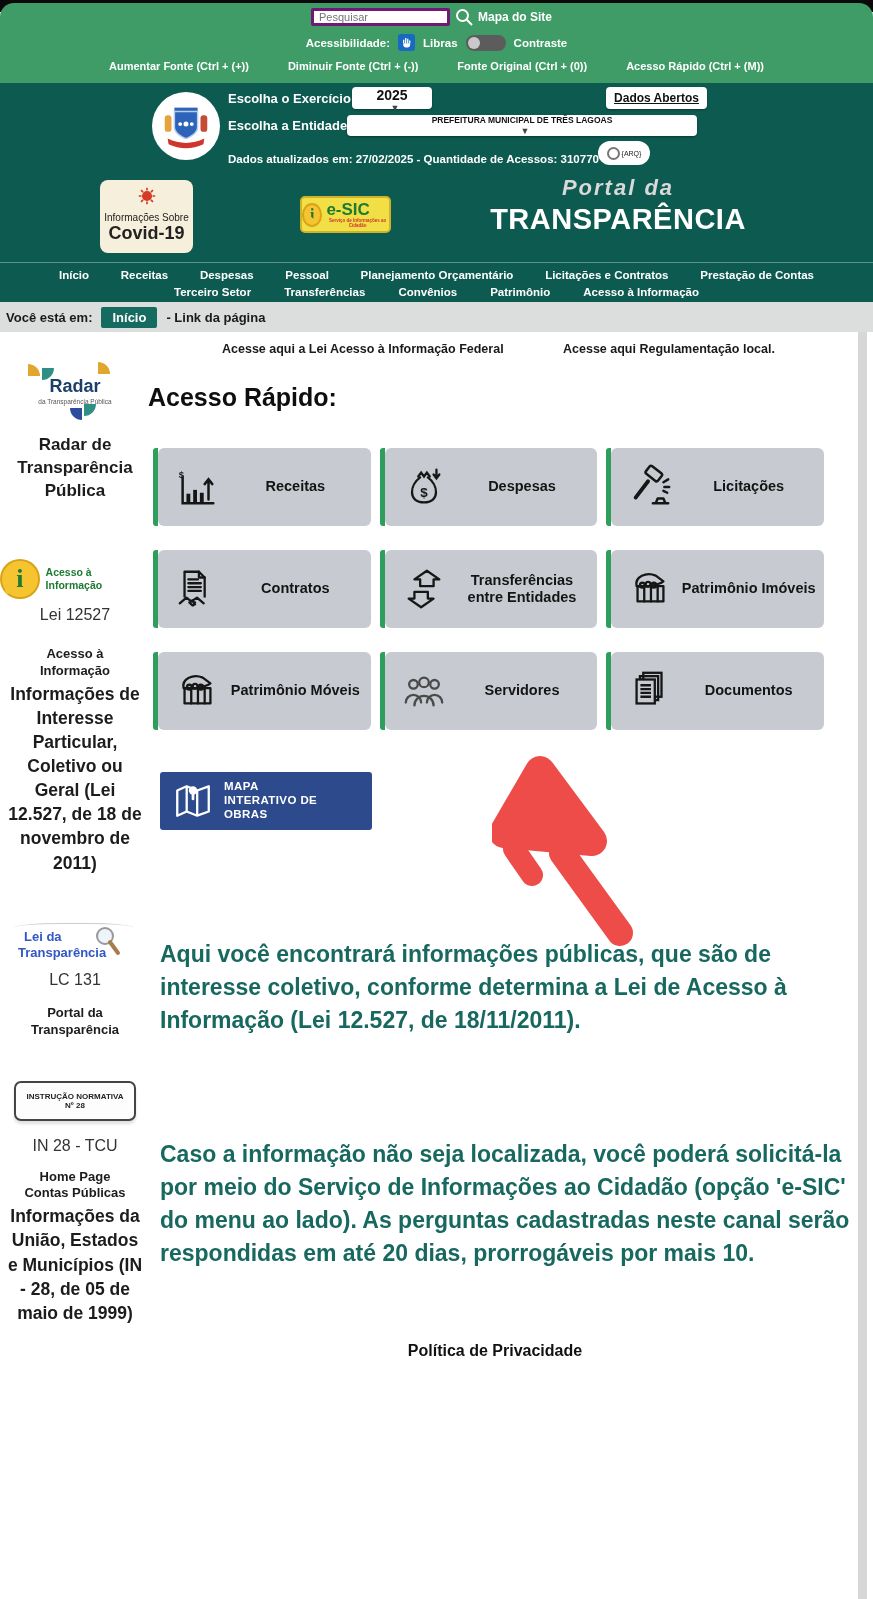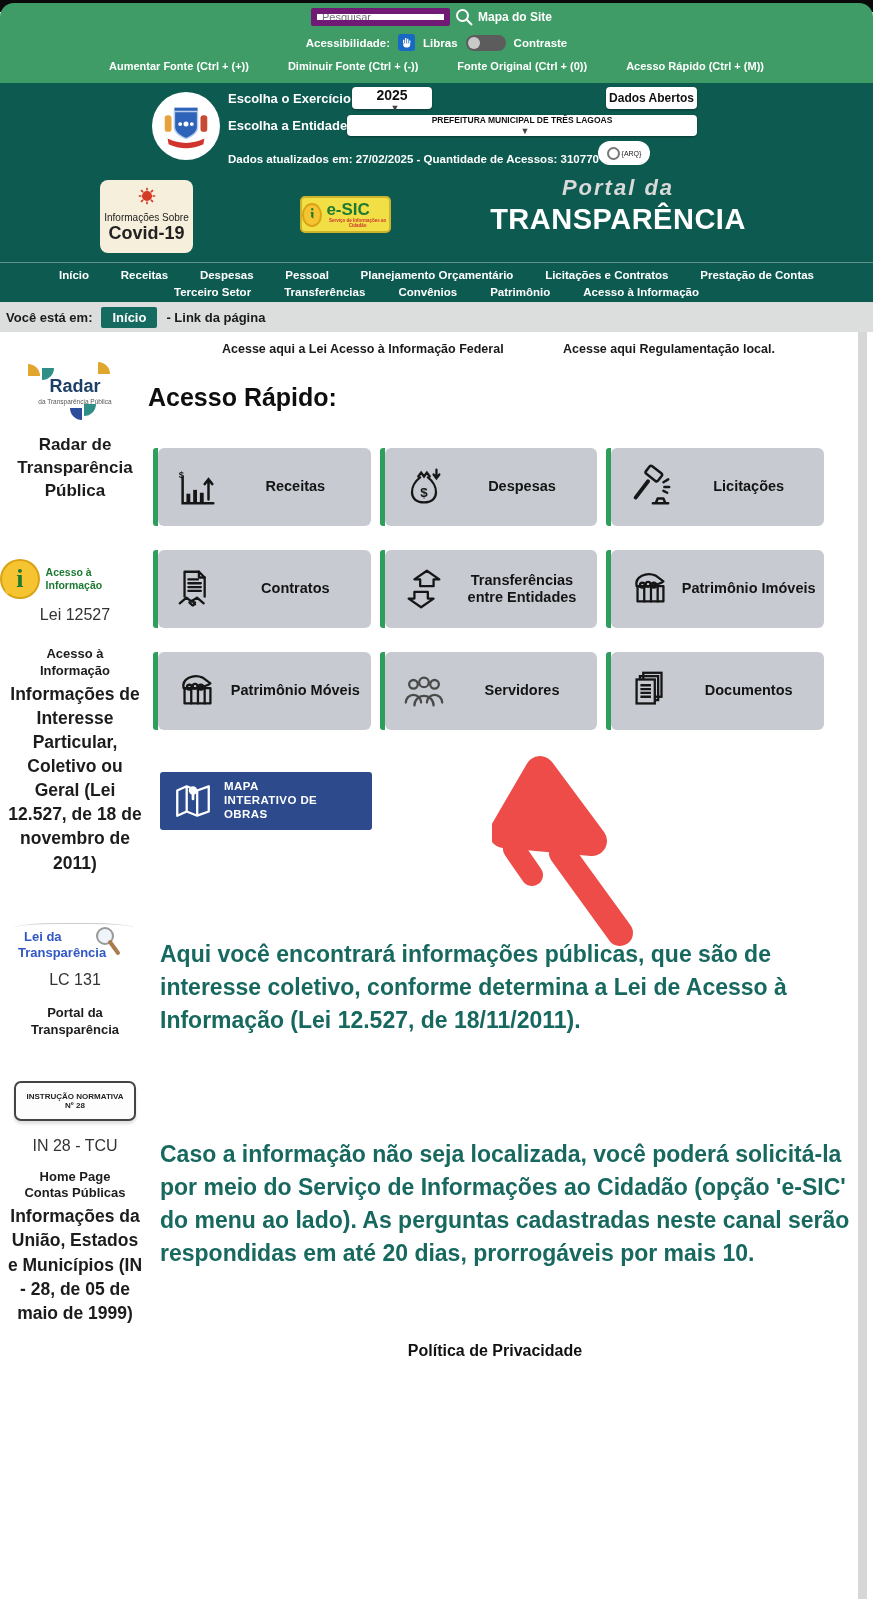--- a/index.html
+++ b/index.html
@@ -2,21 +2,21 @@
 <html><head>
 <meta charset="utf-8">
 <style>
   * { margin:0; padding:0; box-sizing:border-box; }
   html,body { width:873px; height:1599px; font-family:"Liberation Sans", sans-serif; background:#fff; overflow:hidden; position:relative; }
   .abs { position:absolute; }
 
   
   .phone-top { position:absolute; top:0; left:0; width:873px; height:12px; background:#0a0a0a; }
   .topbar { position:absolute; top:3px; left:0; width:873px; height:80px; background:#3f9c66; border-radius:14px 14px 0 0; color:#fff; }
-  .search-input { position:absolute; left:311px; top:5px; width:139px; height:18px; border:6px solid #701a75; border-radius:2px; background:#fff; font-size:11px; padding:0 5px; color:#333; outline:none; font-family:"Liberation Sans",sans-serif; }
+  .search-input { position:absolute; left:311px; top:5px; width:139px; height:18px; border:3px solid #701a75; border-radius:2px; background:#fff; font-size:11px; padding:0 5px; color:#333; outline:none; font-family:"Liberation Sans",sans-serif; }
   .mag { position:absolute; left:455px; top:5px; }
   .mapa-site { position:absolute; left:478px; top:7px; font-size:12px; font-weight:bold; }
   .acc-row { position:absolute; top:31px; left:0; width:100%; display:flex; justify-content:center; align-items:center; gap:8px; font-size:11.5px; font-weight:bold; }
   .libras-ico { width:17px; height:17px; background:#1769c4; border-radius:3px; display:inline-flex; align-items:center; justify-content:center; }
   .toggle { width:40px; height:16px; background:#5c5c5c; border-radius:9px; position:relative; display:inline-block; }
   .toggle .knob { position:absolute; left:2px; top:2px; width:12px; height:12px; border-radius:50%; background:#c9c9c9; }
   .font-row { position:absolute; top:57px; left:50%; transform:translateX(-50%); width:655px; display:flex; justify-content:space-between; font-size:11px; font-weight:bold; }
   .font-row a { color:#fff; cursor:pointer; white-space:nowrap; }
 
   
@@ -142,21 +142,21 @@
         <circle cx="30" cy="28" r="2.6" fill="#fff"></circle>
         <circle cx="36" cy="28" r="2" fill="#fff"></circle>
       <path d="M11 43 q19 9 38 0 l-1 6 q-18 8 -36 0 z" fill="#d0342c"></path>
     </svg>
   </div>
   <span class="hlabel abs" style="left:228px; top:8px;">Escolha o Exercício:</span>
   <div class="sel abs" style="left:352px; top:4px; width:80px; height:22px; font-size:14px; font-weight:bold;">
     <span>2025</span>
       <span class="car">▼</span>
   </div>
-  <div class="btn-white abs" style="left:606px; top:4px; width:91px; height:22px; font-size:12px;">Dados Abertos</div>
+  <div class="btn-white abs" style="left:606px; top:4px; width:101px; height:22px; font-size:12px;text-decoration:underline;">Dados Abertos</div>
   <span class="hlabel abs" style="left:228px; top:35px;">Escolha a Entidade:</span>
   <div class="sel abs" style="left:347px; top:32px; width:350px; height:21px; font-size:8.5px; font-weight:bold;">
     <span>PREFEITURA MUNICIPAL DE TRÊS LAGOAS</span>
       <span class="car">▼</span>
   </div>
   <div class="arq-pill">
     <span class="arq-ring"></span>
     <span>{ARQ}</span>
   </div>
   <span class="hlabel abs" style="left:228px; top:70px; font-size:11.5px;">Dados atualizados em: 27/02/2025 - Quantidade de Acessos: 310770</span>

